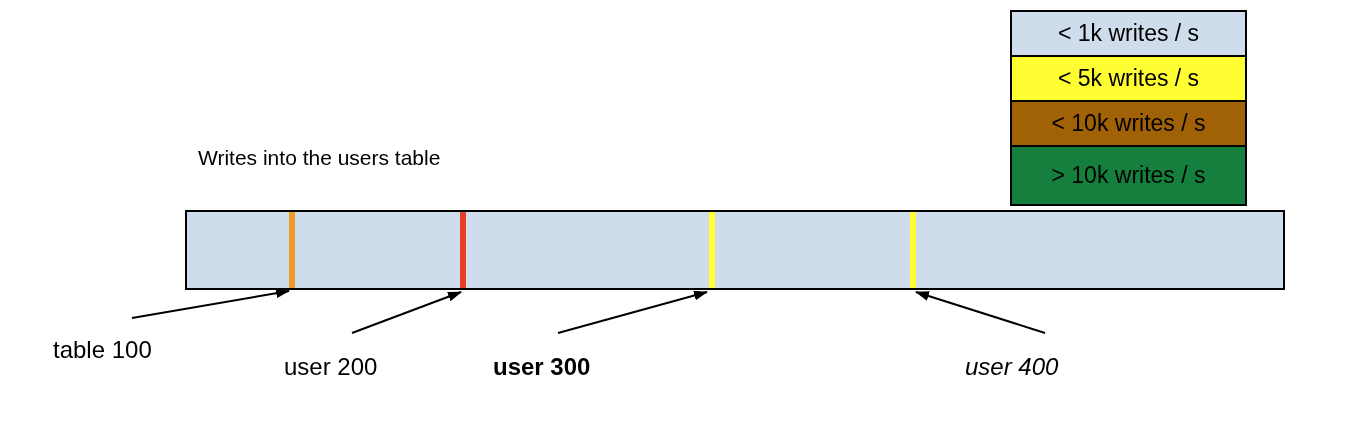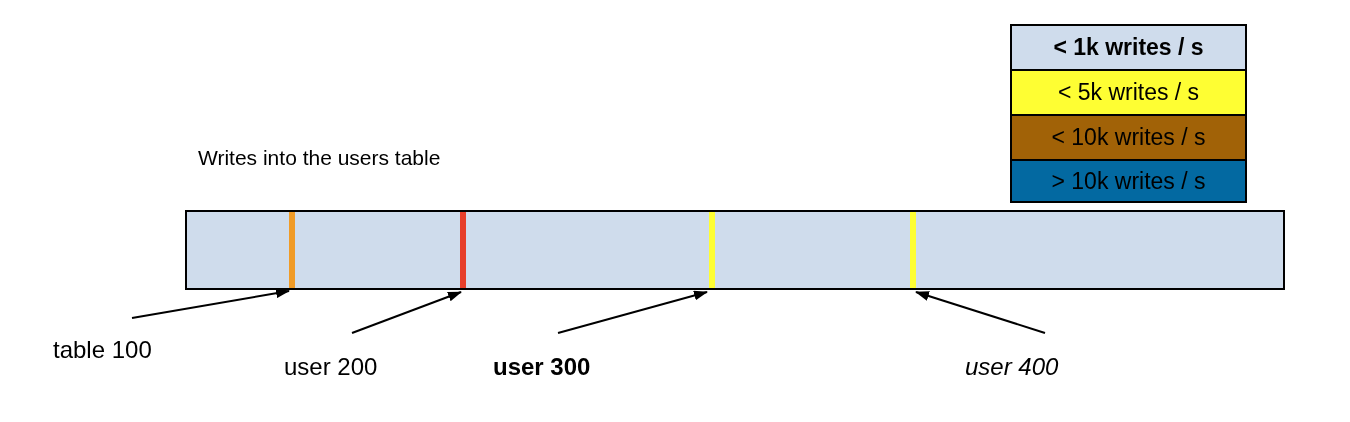--- a/index.html
+++ b/index.html
@@ -26,21 +26,21 @@
   .legend-row {
     border: 2px solid #000000;
     margin-top: -2px;
     display: flex;
     align-items: center;
     justify-content: center;
     font-size: 23px;
     color: #000000;
     white-space: nowrap;
   }
-  .legend-row:first-child { margin-top: 16px; font-weight: bold; }
+  .legend-row:first-child { margin-top: 2px; }
   .bar {
     position: absolute;
     border: 2.5px solid #000000;
   }
   .tick {
     position: absolute;
     top: 0;
     bottom: 0;
     width: 6px;
   }
@@ -65,21 +65,21 @@
   <div class="legend" id="legend" style="left: 1010px; top: 8px; width: 237px;">
       <div class="legend-row" style="background: rgb(207, 220, 236); border-color: rgb(0, 0, 0); height: 47px;">
         <span>&lt; 1k writes / s</span>
       </div>
       <div class="legend-row" style="background: rgb(254, 254, 51); border-color: rgb(0, 0, 0); height: 47px;">
         <span>&lt; 5k writes / s</span>
       </div>
       <div class="legend-row" style="background: #a16207; border-color: rgb(0, 0, 0); height: 47px;">
         <span>&lt; 10k writes / s</span>
       </div>
-      <div class="legend-row" style="background: #0369a1; border-color: rgb(0, 0, 0); height: 44px;">
+      <div class="legend-row" style="background: #15803d; border-color: rgb(0, 0, 0); height: 61px;">
         <span>&gt; 10k writes / s</span>
       </div>
     </div>
   <div class="bar" id="bar" style="left: 185px; top: 210px; width: 1100px; height: 80px; background: rgb(207, 220, 236); border-color: rgb(0, 0, 0);">
       <div class="tick" style="left: 101.5px; background: rgb(240, 155, 39);"></div>
       <div class="tick" style="left: 272.5px; background: rgb(231, 62, 42);"></div>
       <div class="tick" style="left: 521.5px; background: rgb(254, 254, 51);"></div>
       <div class="tick" style="left: 722.5px; background: rgb(254, 254, 51);"></div>
     </div>
   <svg class="overlay" id="overlay" width="1350" height="422">

